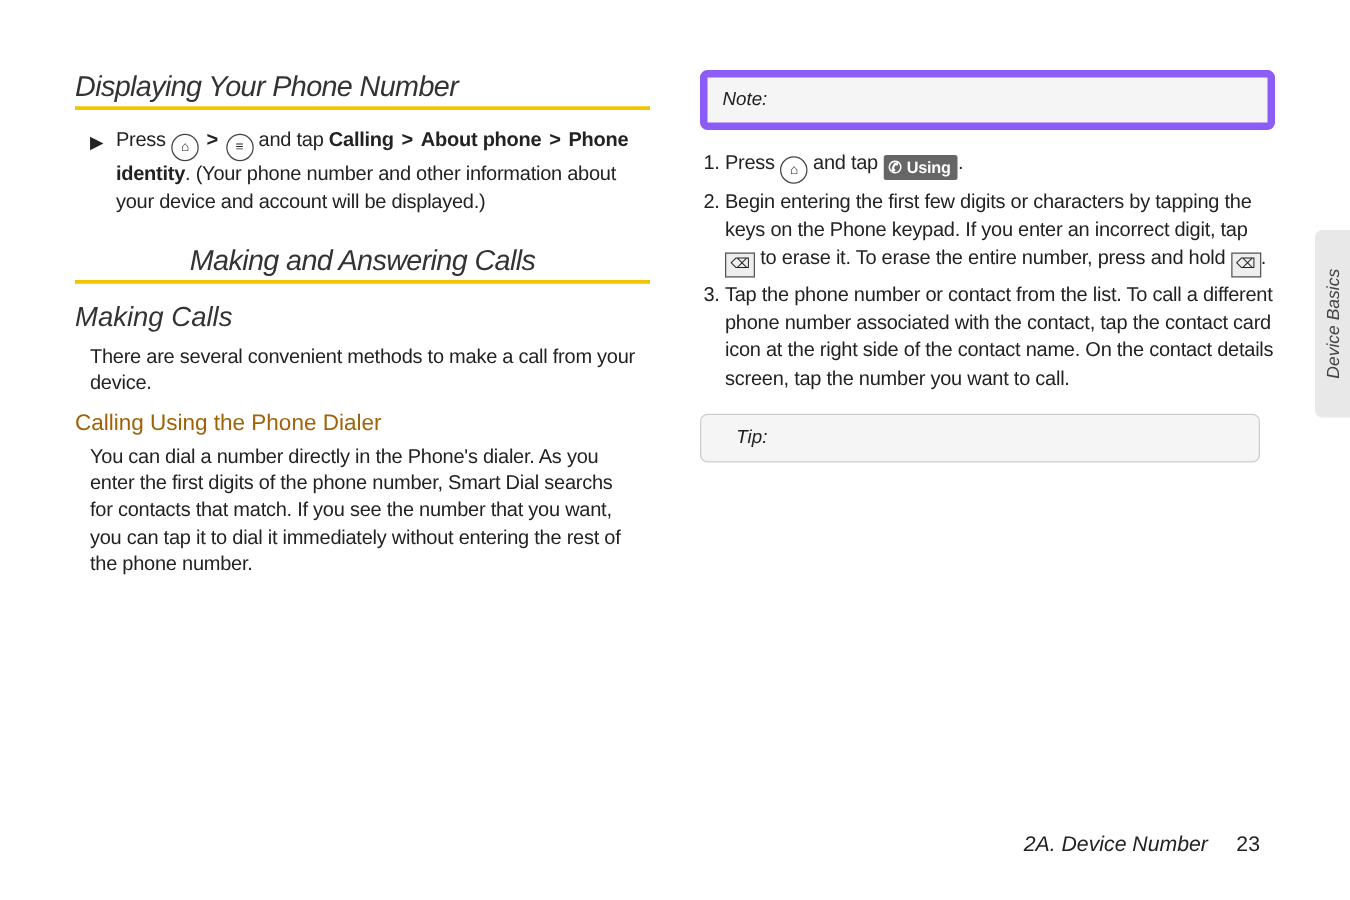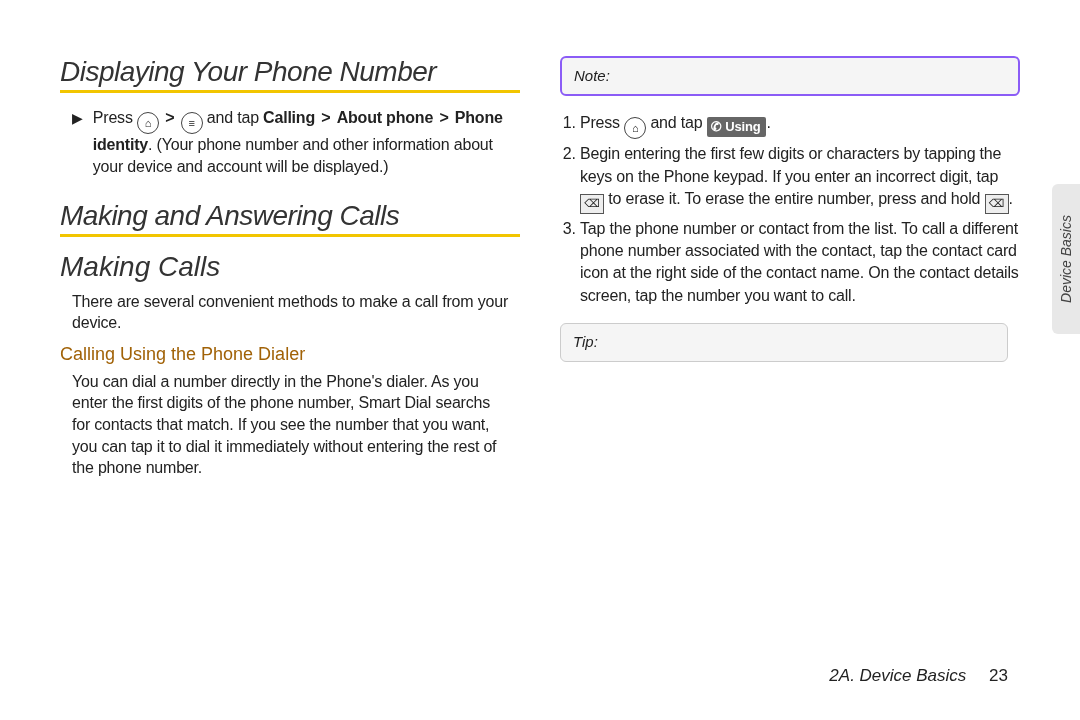--- a/index.html
+++ b/index.html
@@ -21,34 +21,34 @@
     height: 100%;
     gap: 40px;
   }
   .col {
     flex: 1 1 0;
     min-width: 0;
   }
   h1.section-title {
     font-style: italic;
     font-weight: 400;
-    font-size: 28px;
+    font-size: 23px;
     letter-spacing: -0.5px;
     margin: 0 0 2px 0;
     color: #333;
   }
   .rule {
     height: 3px;
     background: #f2c500;
     margin: 2px 0 14px 0;
   }
   h2.subsection {
     font-style: italic;
     font-weight: 400;
-    font-size: 28px;
+    font-size: 22px;
     margin: 8px 0 8px 0;
     color: #333;
   }
   h3.minor {
     font-weight: 400;
     font-size: 18px;
     margin: 10px 0 4px 0;
     color: #a16207;
   }
   p {
@@ -74,41 +74,41 @@
   ol.steps li {
     font-size: 16px;
     line-height: 1.4;
     margin: 4px 0;
     letter-spacing: -0.2px;
   }
   .or {
     margin: 4px 0 4px 0;
   }
   .note-box {
-    border: 2px solid #8b5cf6;
+    border: 6px solid #8b5cf6;
     border-radius: 6px;
     background: #f5f5f5;
     padding: 8px 12px;
     font-size: 15px;
     line-height: 1.3;
     margin: 0 0 14px 0;
     display: flex;
     gap: 10px;
     font-style: italic;
   }
   .note-box .label {
     flex: 0 0 auto;
     font-style: italic;
     min-width: 46px;
   }
   .tip-box {
     border: 1px solid #ccc;
     border-radius: 6px;
     background: #f5f5f5;
-    padding: 8px 12px;
+    padding: 8px 28px;
     font-size: 15px;
     line-height: 1.35;
     margin: 12px 12px 0 0;
     font-style: italic;
     display: flex;
     gap: 8px;
   }
   .tip-box .label {
     flex: 0 0 auto;
     font-style: italic;
@@ -218,21 +218,21 @@
         <span class="key-circle">≡</span>
         <span> and tap </span>
         <span class="bold">Calling</span>
         <span class="gt">&gt;</span>
         <span class="bold">About phone</span>
         <span class="gt">&gt;</span>
         <span class="bold">Phone identity</span><span>. (Your phone number and other information about your device and account will be displayed.)</span>
       </p>
     </div>
 
-    <h1 class="section-title" style="margin-top:22px;">Making and Answering Calls</h1>
+    <h1 class="section-title" style="margin-top:22px;text-align:center;">Making and Answering Calls</h1>
     <div class="rule"></div>
 
     <h2 class="subsection">Making Calls</h2>
     <p>There are several convenient methods to make a call from your device.</p>
 
     <h3 class="minor">Calling Using the Phone Dialer</h3>
     <p>You can dial a number directly in the Phone's dialer. As you enter the first digits of the phone number, Smart Dial searchs for contacts that match. If you see the number that you want, you can tap it to dial it immediately without entering the rest of the phone number.</p>
   </div>
 
   <div class="col">
@@ -267,15 +267,15 @@
       <span class="label">Tip:</span>
     </div>
   </div>
 </div>
 
 <div class="side-tab">
   <span>Device Basics</span>
 </div>
 
 <div class="footer">
-  <span>2A. Device Basics</span>
+  <span>2A. Device Number</span>
   <span class="pnum">23</span>
 </div>
 
 </body></html>

